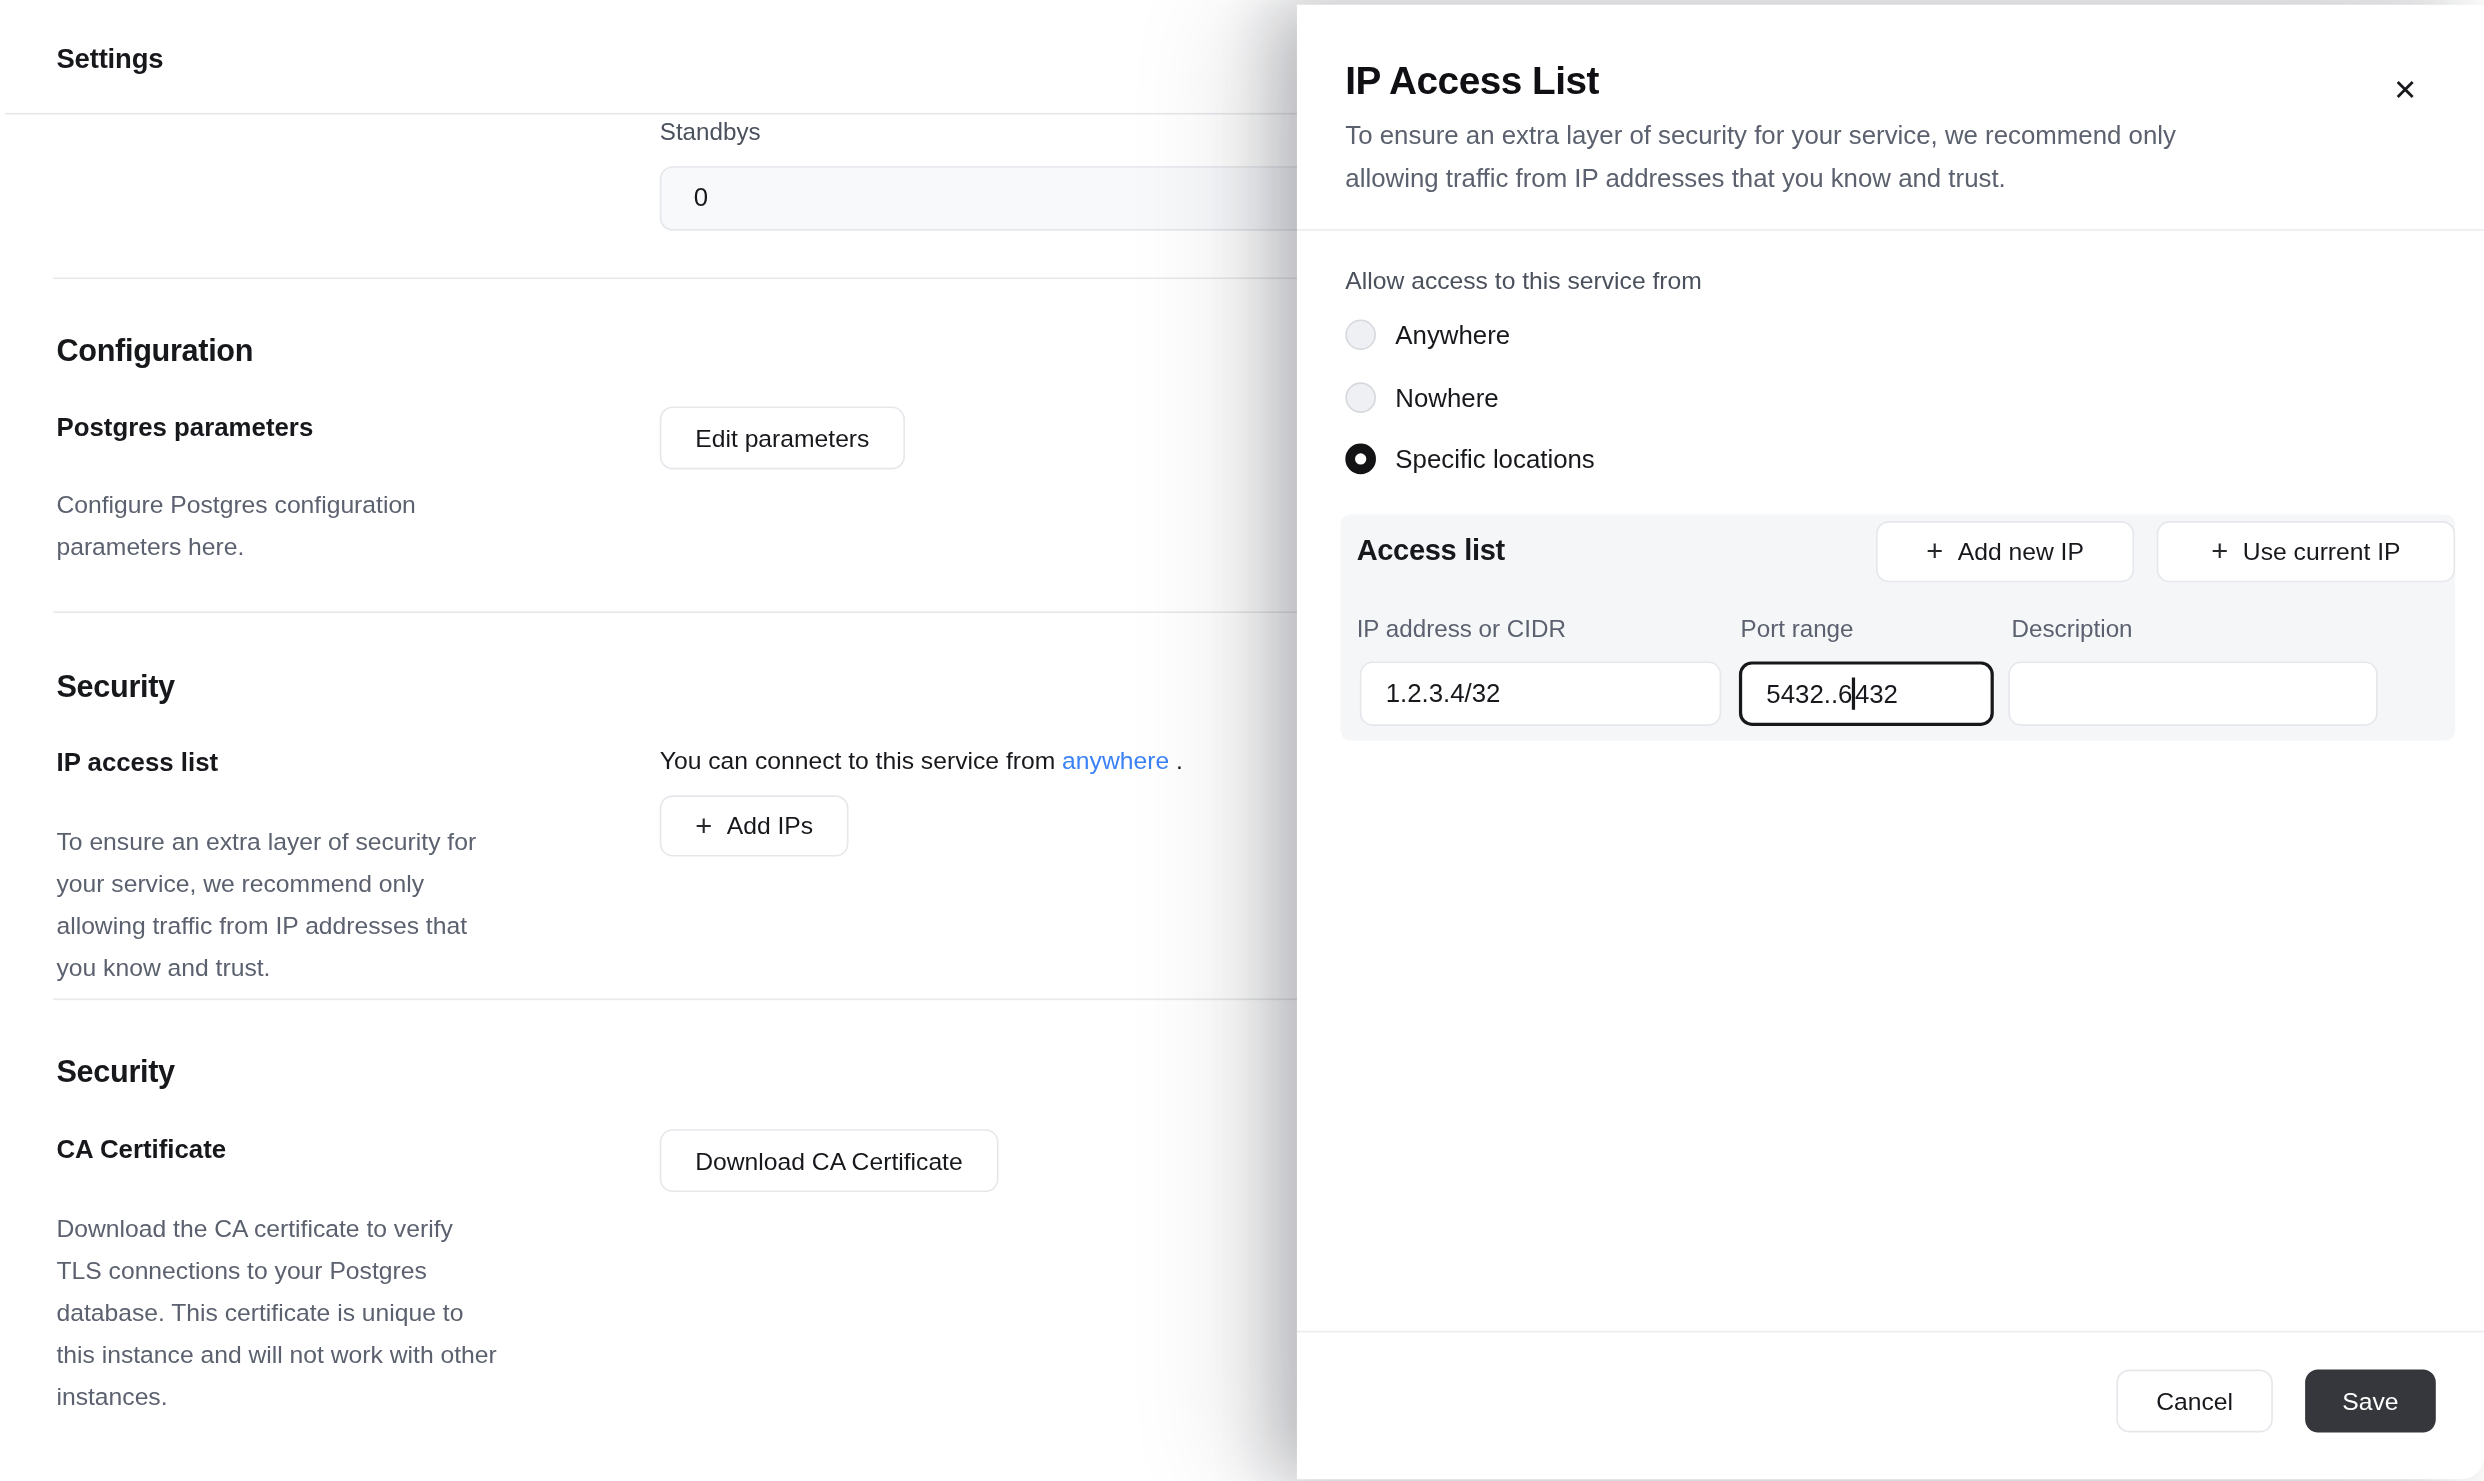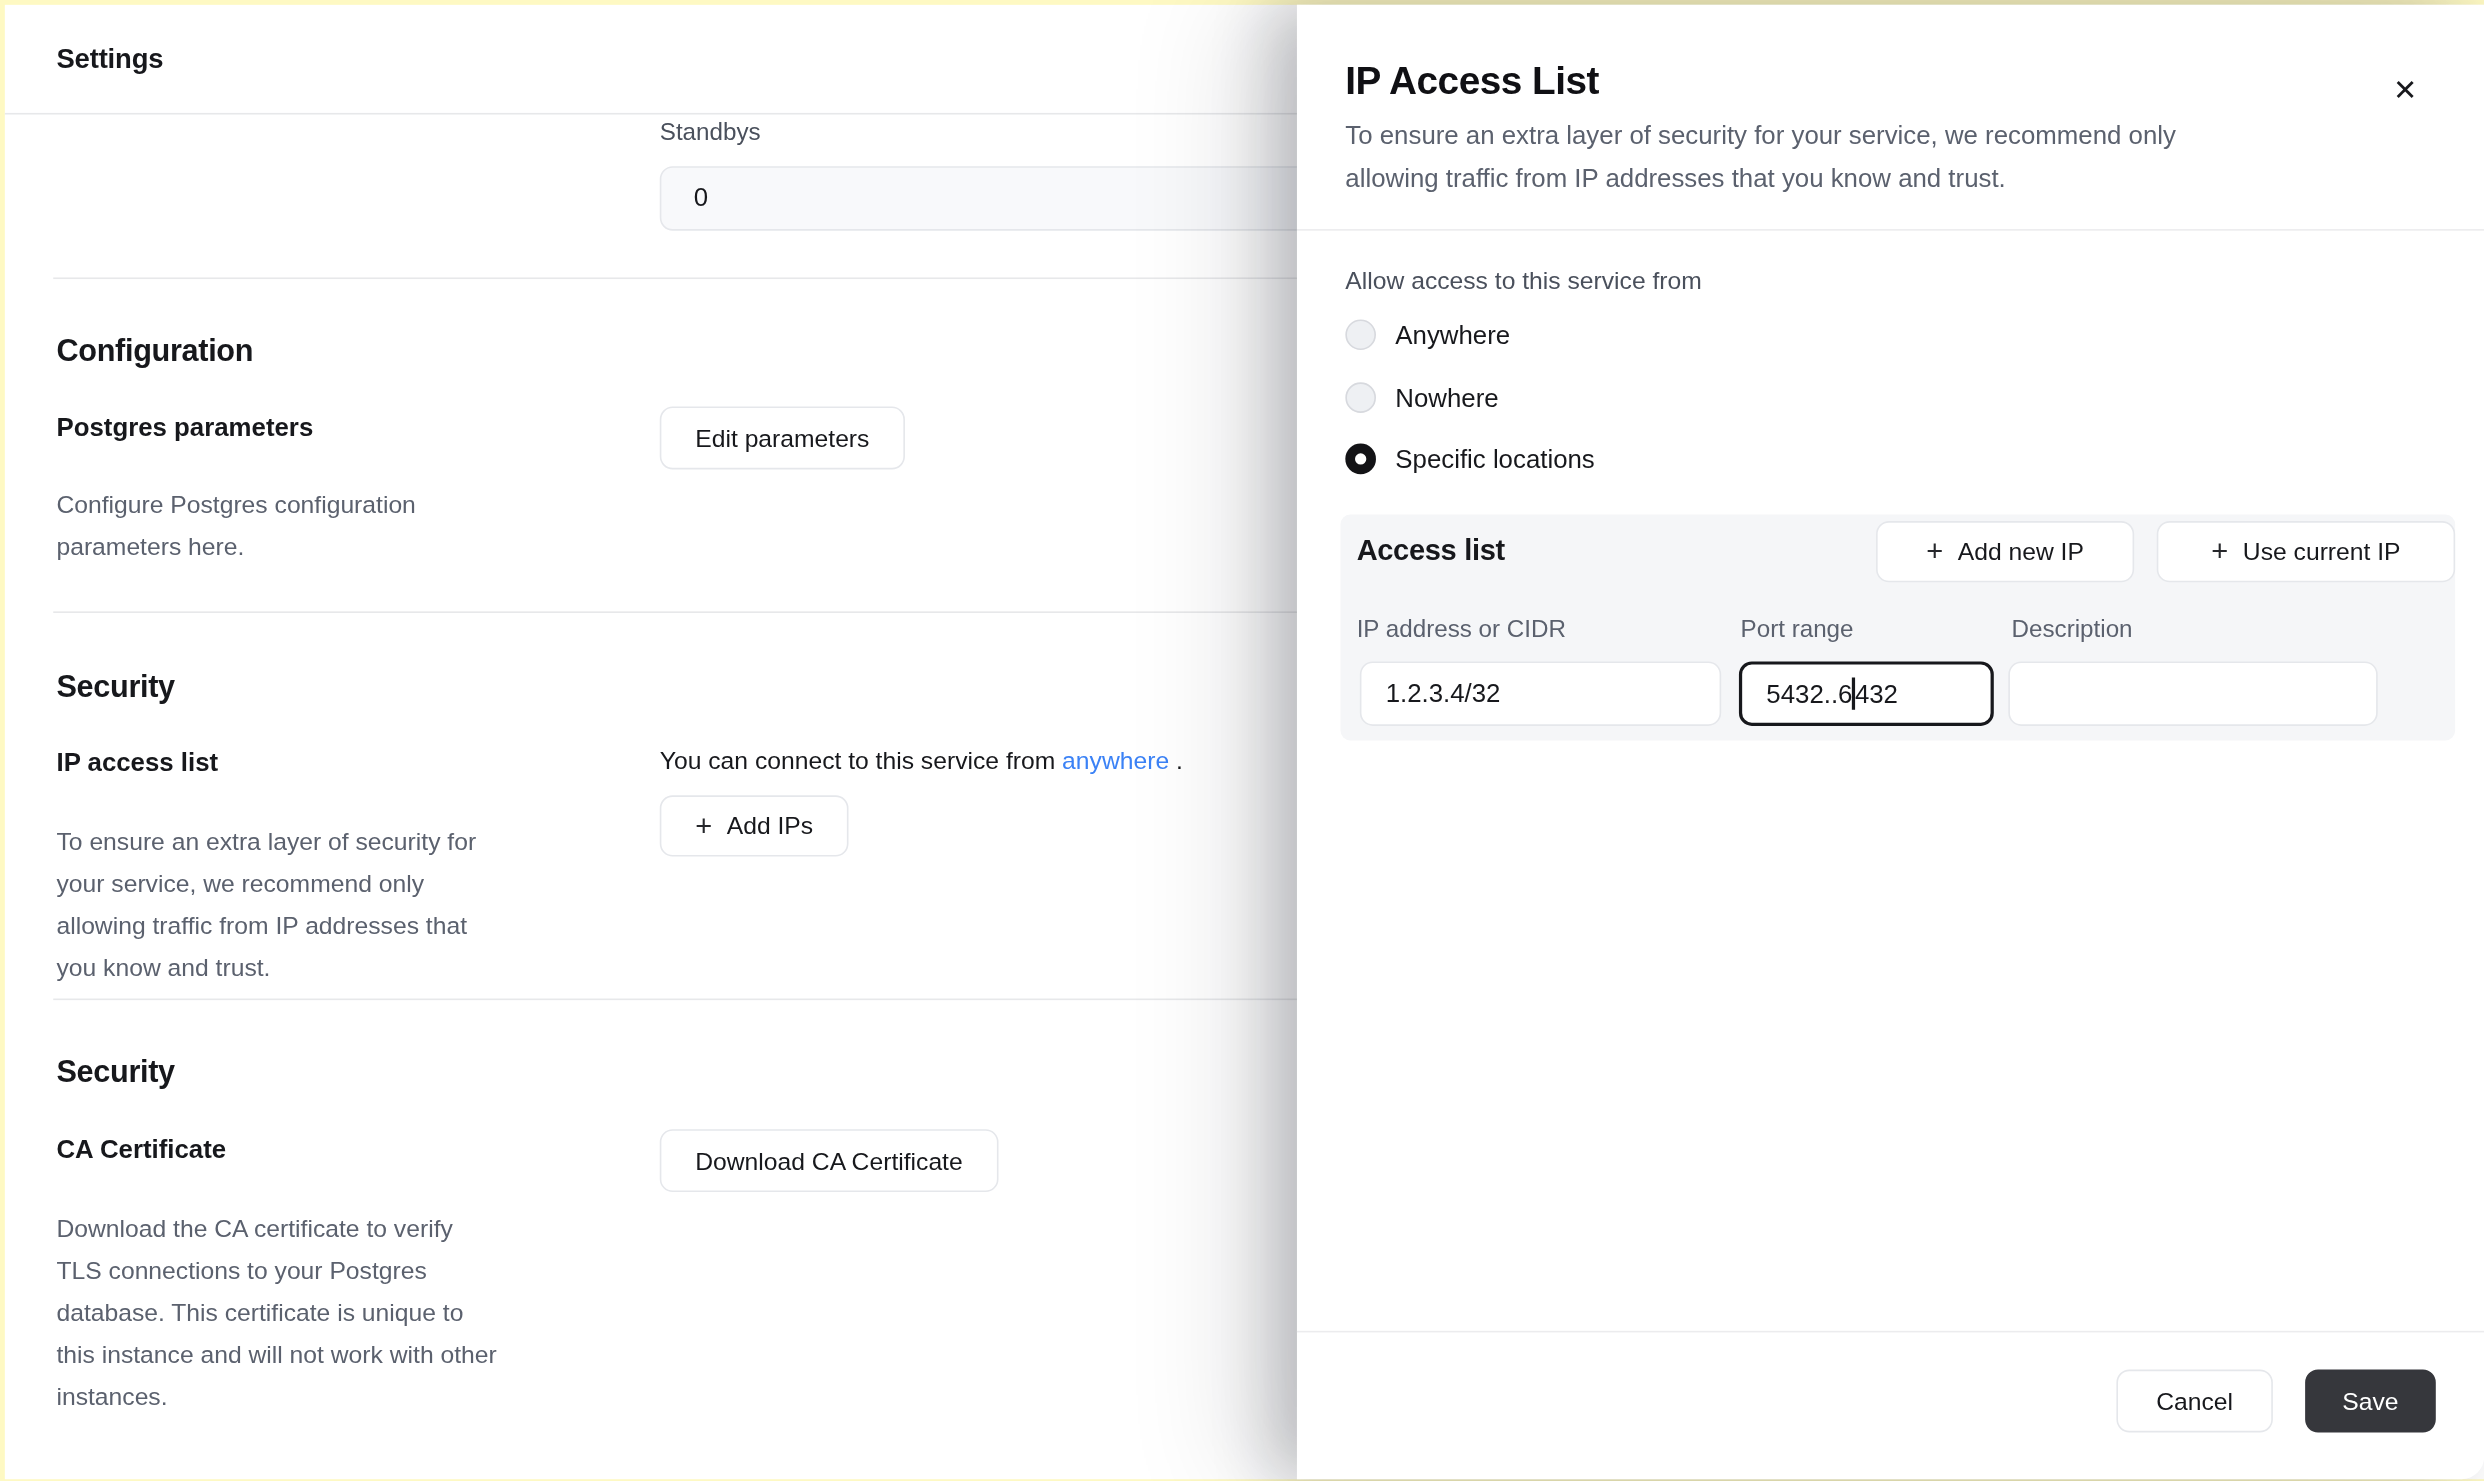--- a/index.html
+++ b/index.html
@@ -1,16 +1,16 @@
 <!DOCTYPE html>
 <html><head>
 <meta charset="utf-8">
 <style>
   html,body{margin:0;padding:0;background:#17181c;}
-  .viewport{position:relative;width:2485px;height:1481px;overflow:hidden;background:#fef9c3;
+  .viewport{position:relative;width:2485px;height:1481px;overflow:hidden;background:#ffffff;
             font-family:"Liberation Sans", sans-serif;}
   .stage{position:absolute;left:0;top:0;width:1540px;height:919px;
          transform:scale(1.61311);transform-origin:0 0;}
   
   .page{position:absolute;left:3px;top:3px;right:0;bottom:2px;background:#ffffff;}
   .abs{position:absolute;}
   .h-title{font-size:17px;font-weight:bold;color:#17181c;letter-spacing:-0.1px;}
   .h-section{font-size:19px;font-weight:bold;color:#17181c;letter-spacing:-0.2px;}
   .h-item{font-size:16px;font-weight:bold;color:#17181c;}
   .para{font-size:15.3px;line-height:26px;color:#5b616e;white-space:pre-line;}

